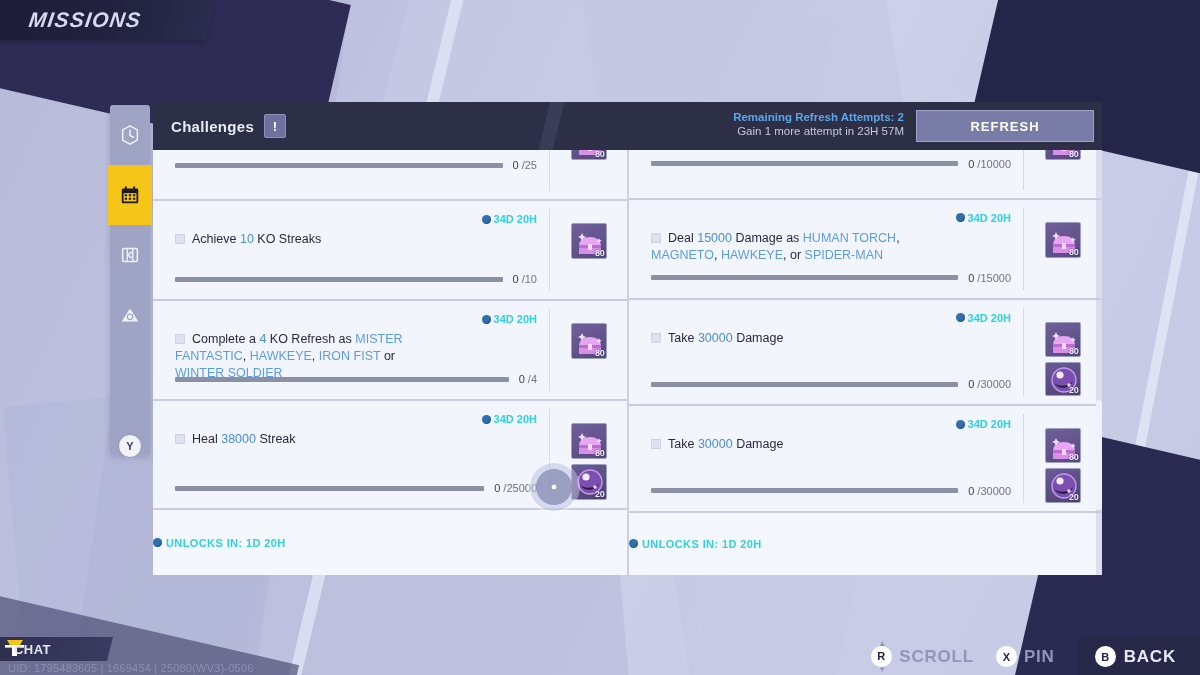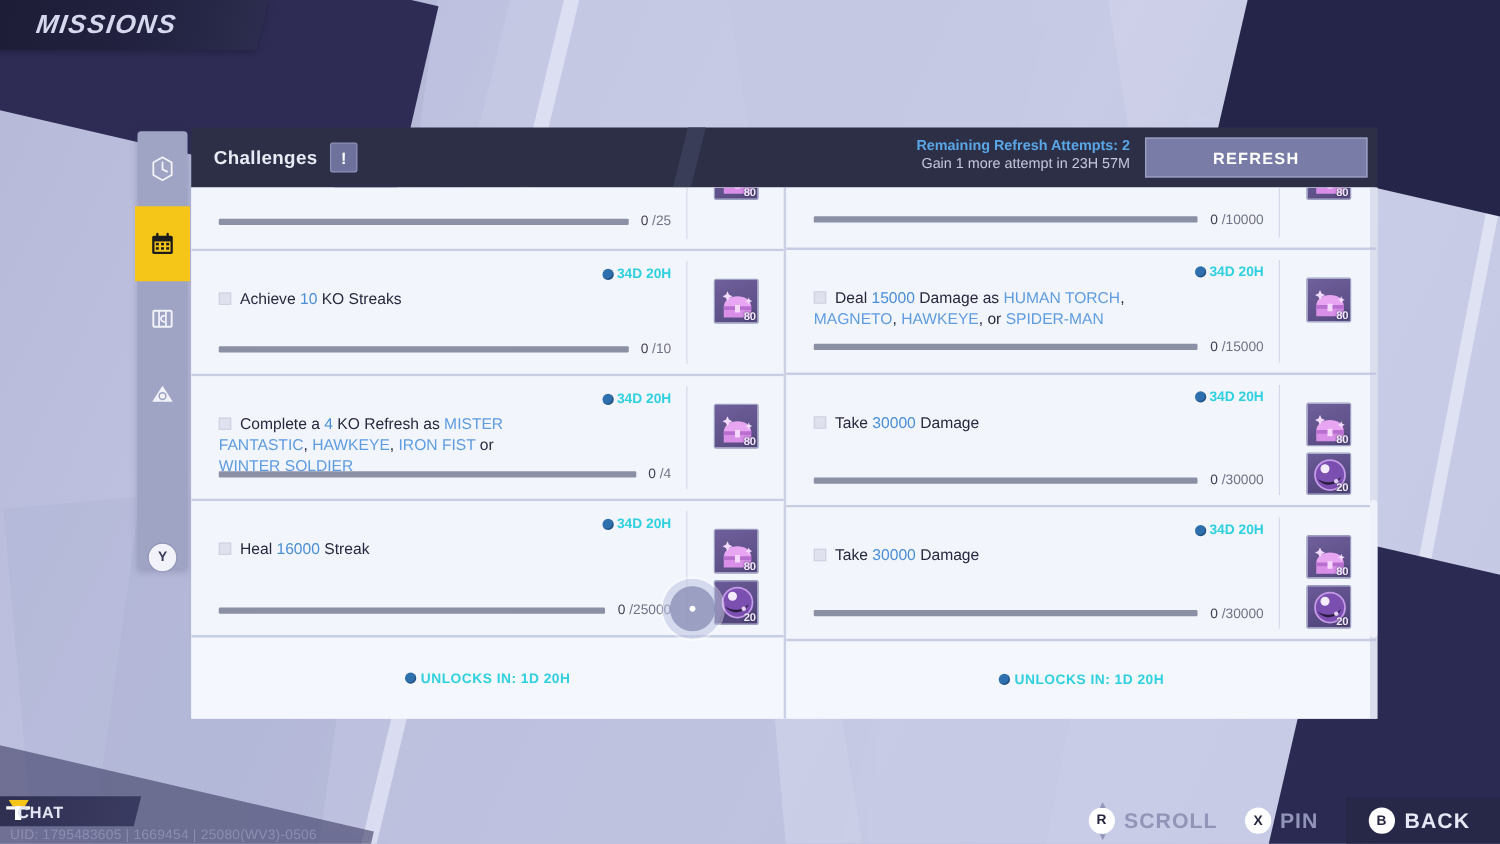--- a/index.html
+++ b/index.html
@@ -147,21 +147,21 @@
   }
   .timer-dot {
     width:9px; height:9px; border-radius:50%;
     background:#2e6fae; display:inline-block;
     box-shadow: inset -1px -1px 0 rgba(0,0,0,.25);
   }
   .chal-progress-wrap {
     position:absolute; bottom:6px; left:22px; right:12px;
     display:flex; align-items:center; gap:10px;
   }
-  .partial .chal-progress-wrap { bottom:8px; }
+  .partial .chal-progress-wrap { bottom:20px; }
   .bar { flex:1; height:5px; background:#8c90a4; border-radius:1px; }
   .bar-fill { height:100%; width:0%; background:#4ad6e8; border-radius:1px; }
   .progress-label { font-size:11px; color:#6f7385; white-space:nowrap; }
   .progress-label b { color:#3b3e52; font-weight:normal; }
 
   .chal-rewards {
     width:78px; border-left:1px solid #d7dbe9;
     display:flex; flex-direction:column; align-items:center;
     justify-content:flex-start; gap:5px; padding-top:14px;
   }
@@ -173,21 +173,21 @@
   .reward.chest { background: linear-gradient(160deg,#6f5f9b 0%, #574a80 100%); }
   .reward.orb   { background: linear-gradient(160deg,#6a5a98 0%, #4e4276 100%); }
   .reward-qty {
     position:absolute; right:1px; bottom:0;
     font-size:9px; font-weight:bold; color:#f0eaff;
     text-shadow:0 0 2px #2a2140; letter-spacing:-.3px;
   }
 
   .unlock-row {
     flex:1; background:#f4f7fd;
-    display:flex; align-items:center; justify-content:center;
+    display:flex; align-items:center; justify-content:flex-start;
     min-height:62px;
   }
   .unlock-text {
     color:#2fd0e0; font-size:11px; font-weight:bold; letter-spacing:.4px;
     display:flex; align-items:center; gap:4px;
   }
 
   
   #scroll-track {
     position:absolute; top:0; right:0; width:6px; height:100%;
@@ -396,21 +396,21 @@
                 <path d="M7 22c0-6 5-9 11-9s11 3 11 9z" fill="#e8a5f2"></path>
                 <path d="M7 21h22v3H7z" fill="#b86fd0"></path>
                 <rect x="16" y="20" width="4" height="6" fill="#f6d8ff"></rect>
                 <path d="M10 9l1.3 2.7L14 13l-2.7 1.3L10 17l-1.3-2.7L6 13l2.7-1.3z" fill="#f3dbff"></path>
                 <path d="M27 14l.9 1.9 1.9.9-1.9.9-.9 1.9-.9-1.9-1.9-.9 1.9-.9z" fill="#f3dbff"></path>
               </svg><div class="reward-qty">80</div></div>
           </div>
         </div>
         <div class="chal-row">
           <div class="chal-main">
-            <div class="chal-text"><span class="chal-check"></span><span>Heal </span><span class="hl">16000</span><span> Streak</span></div>
+            <div class="chal-text"><span class="chal-check"></span><span>Heal </span><span class="hl">38000</span><span> Streak</span></div>
             <div class="chal-timer">
               <span class="timer-dot"></span>
               <span>34D 20H</span>
             </div>
             <div class="chal-progress-wrap">
               <div class="bar">
                 <div class="bar-fill"></div>
               </div>
               <div class="progress-label"><b>0</b> /25000</div>
             </div>

